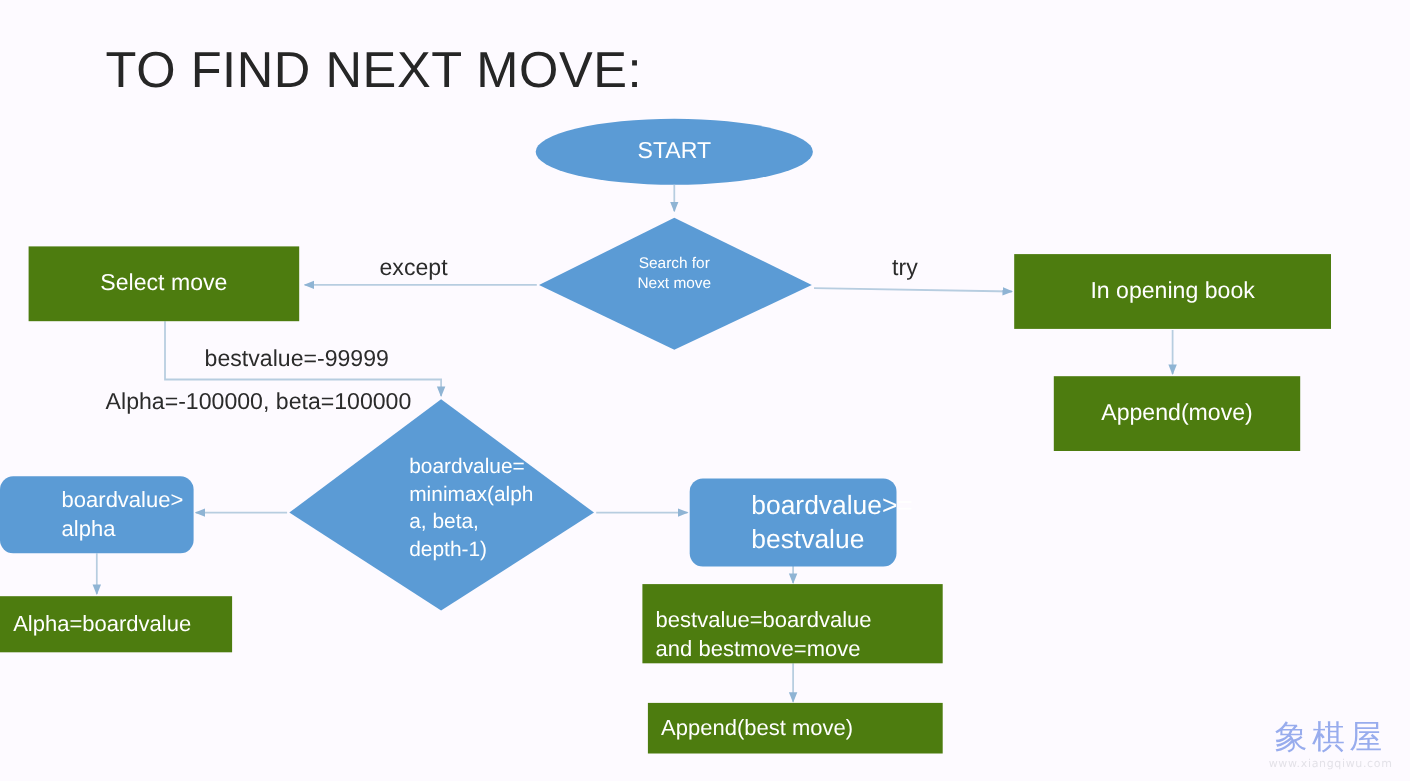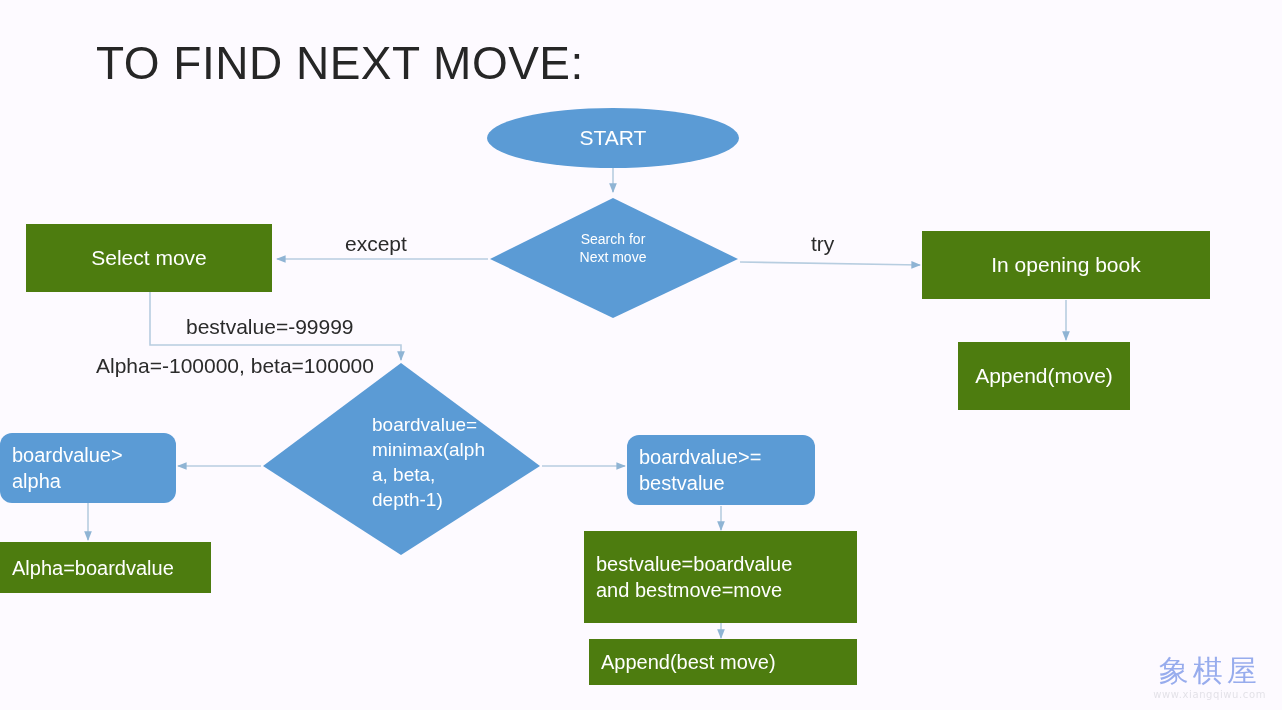--- a/index.html
+++ b/index.html
@@ -40,20 +40,21 @@
     color: #ffffff;
     text-align: center;
     box-sizing: border-box;
   }
   .node.rect {
     background: #4d7c0f;
   }
   .node.rounded {
     background: #5b9bd5;
     border-radius: 12px;
+    padding-left: 44px;
   }
   .node-text {
     white-space: pre-line;
     line-height: 1.3;
   }
   .node.left-align .node-text {
     text-align: left;
     width: 100%;
     padding-left: 12px;
     box-sizing: border-box;
@@ -148,44 +149,44 @@
 Next move</div>
 
   <div class="node rect" style="left:26px; top:224px; width:246px; height:68px; font-size:21px;">
     <span class="node-text">Select move</span>
   </div>
 
   <div class="node rect" style="left:922px; top:231px; width:288px; height:68px; font-size:21px;">
     <span class="node-text">In opening book</span>
   </div>
 
-  <div class="node rect" style="left:958px; top:342px; width:172px; height:68px; font-size:21px;">
+  <div class="node rect" style="left:958px; top:342px; width:224px; height:68px; font-size:21px;">
     <span class="node-text">Append(move)</span>
   </div>
 
   <div class="diamond-text left" style="left:344px; top:412px; width:170px; font-size:19px;margin-left:28px;">boardvalue=
 minimax(alph
 a, beta,
 depth-1)</div>
 
   <div class="node rounded left-align" style="left:0px; top:433px; width:176px; height:70px; font-size:20px;">
     <span class="node-text">boardvalue&gt;
 alpha</span>
   </div>
 
   <div class="node rect left-align" style="left:0px; top:542px; width:211px; height:51px; font-size:20px;">
     <span class="node-text">Alpha=boardvalue</span>
   </div>
 
-  <div class="node rounded left-align" style="left:627px; top:435px; width:188px; height:70px; font-size:20px;">
+  <div class="node rounded left-align" style="left:627px; top:435px; width:188px; height:80px; font-size:24px;">
     <span class="node-text">boardvalue&gt;=
 bestvalue</span>
   </div>
 
-  <div class="node rect left-align" style="left:584px; top:531px; width:273px; height:92px; font-size:20px;">
+  <div class="node rect left-align" style="left:584px; top:531px; width:273px; height:72px; font-size:20px;align-items:flex-end;">
     <span class="node-text">bestvalue=boardvalue
 and bestmove=move</span>
   </div>
 
   <div class="node rect left-align" style="left:589px; top:639px; width:268px; height:46px; font-size:20px;">
     <span class="node-text">Append(best move)</span>
   </div>
 
   <div class="edge-label big" style="left:345px; top:232px;">except</div>
 

